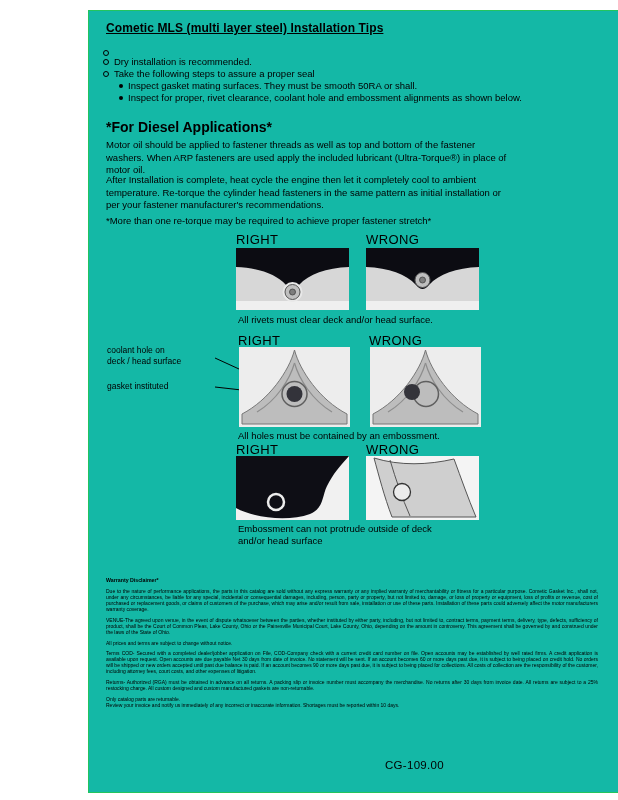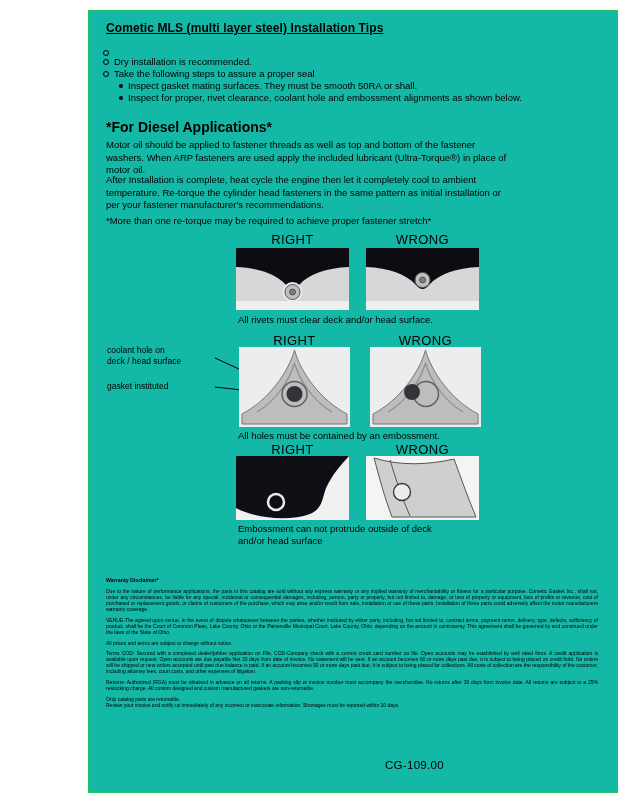--- a/index.html
+++ b/index.html
@@ -22,21 +22,21 @@
   .o-marker { width:4px; height:4px; border:1px solid #000; border-radius:50%; margin:3.5px 5px 0 0; flex:none; }
   .sub { margin-left:16px; }
   .dot-marker { width:4px; height:4px; background:#000; border-radius:50%; margin:3.8px 5px 0 0; flex:none; }
 
   .diesel-heading { position:absolute; left:17px; top:108px; margin:0; font-size:14px; font-weight:bold; }
   .para { position:absolute; left:17px; width:402px; font-size:9.5px; line-height:12.6px; }
   .para1 { top:128px; }
   .para2 { top:163px; }
   .note  { position:absolute; left:17px; top:204px; font-size:9.5px; }
 
-  .dg-h { position:absolute; width:113px; text-align:center; font-size:13px; letter-spacing:0.4px; }
+  .dg-h { position:absolute; width:113px; font-size:13px; letter-spacing:0.4px; }
   .dg-img { position:absolute; line-height:0; }
   .dg-cap { position:absolute; font-size:9.5px; line-height:11.5px; }
 
   .callout { position:absolute; left:18px; width:108px; font-size:8.5px; line-height:10.5px; }
   .leader-lines { position:absolute; left:126px; top:338px; }
 
   .legal { position:absolute; left:17px; top:566px; width:492px; }
   .legal-scale {
     width:984px; transform:scale(0.5); transform-origin:0 0;
     font-size:10px; line-height:12.2px; text-align:justify;

